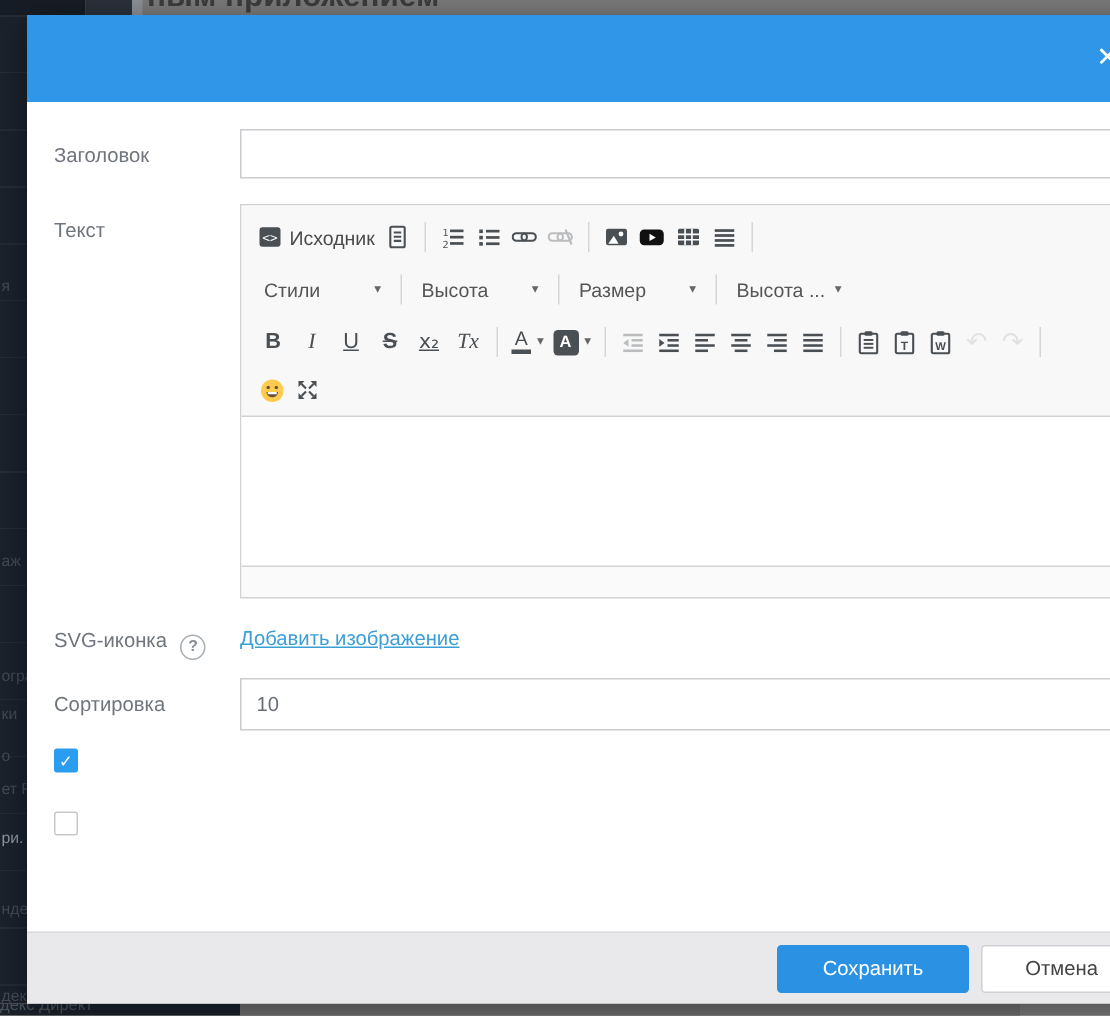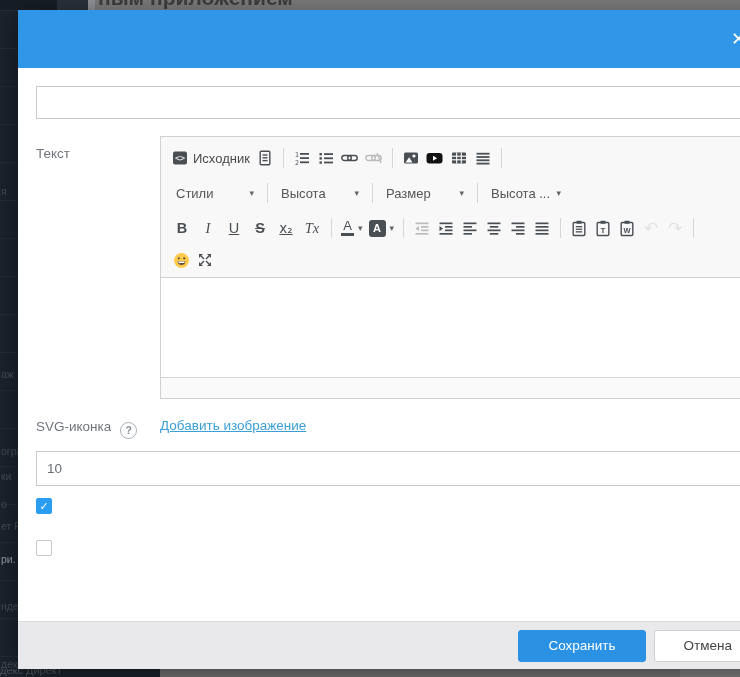--- a/index.html
+++ b/index.html
@@ -115,20 +115,21 @@
 
 <div class="modal">
 
   <div class="m-head">
     <span class="m-close glyph">✕</span>
   </div>
 
   <div class="m-body">
 
     <div class="row" style="margin-bottom:17px">
+      <div class="lbl">Заголовок</div>
       <div class="fld">
         <input class="text" type="text" value="" style="">
       </div>
     </div>
 
     <div class="row" style="margin-bottom:16px">
       <div class="lbl">Текст</div>
       <div class="fld">
         <div class="editor">
           <div class="ed-toolbar">
@@ -373,20 +374,21 @@
     <div class="row" style="margin-bottom:12px">
       <div class="lbl" style="padding-top:3px">
         <span>SVG-иконка</span><span class="help">?</span>
       </div>
       <div class="fld">
         <a class="addlink">Добавить изображение</a>
       </div>
     </div>
 
     <div class="row" style="margin-bottom:12px">
+      <div class="lbl">Сортировка</div>
       <div class="fld">
         <input class="text" style="height: 35px;" type="text" value="10">
       </div>
     </div>
 
     <div class="row" style="margin-bottom:14px">
       <div class="fld">
         <div class="cb checked glyph">✓</div>
       </div>
     </div>

